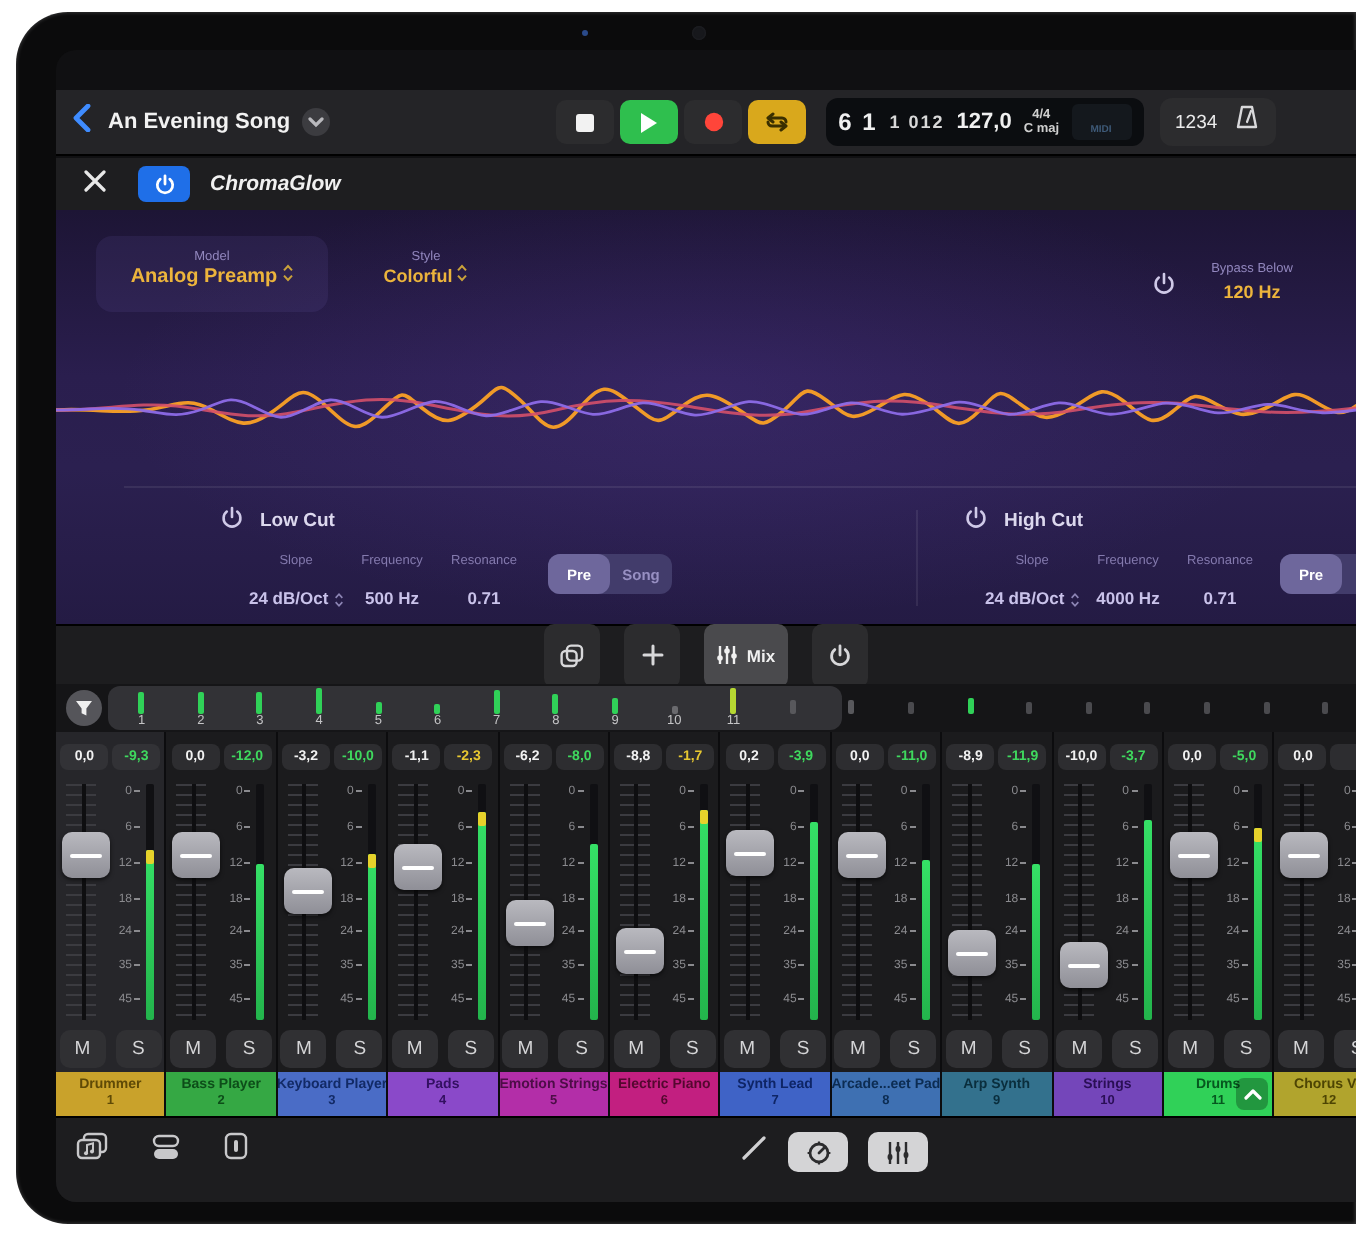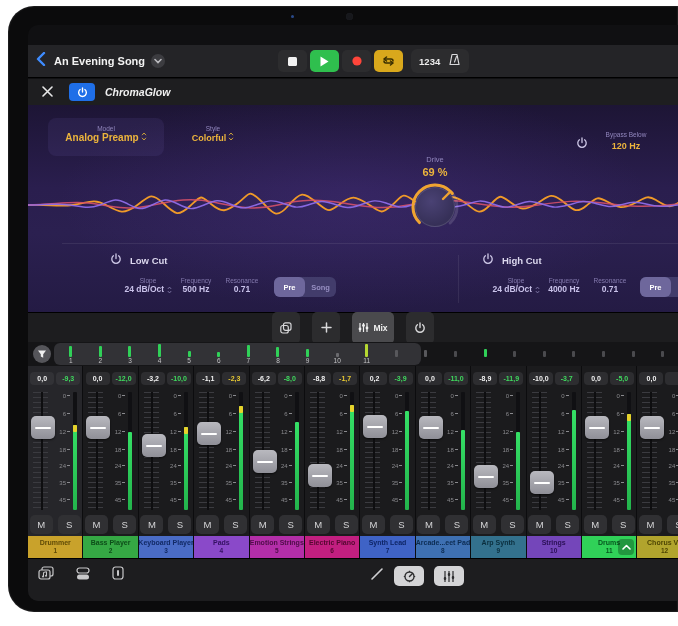--- a/index.html
+++ b/index.html
@@ -21,21 +21,21 @@
   .tbtn.cycle { background:#d9a81c; }
   #lcd { height:24px; background:#0b0d10; border-radius:6px; display:flex; align-items:center; margin-left:10px; padding:0 6px; gap:6px; }
   .lcd-big { color:#f0f0f0; font-size:12px; font-weight:bold; letter-spacing:1px; }
   .lcd-med { color:#d8d8d8; font-size:9px; font-weight:bold; letter-spacing:1px; }
   .lcd-tempo { color:#f0f0f0; font-size:11px; font-weight:bold; }
   .lcd-stack { display:flex; flex-direction:column; align-items:center; line-height:7px; }
   .lcd-tiny { color:#cfcfcf; font-size:6.5px; font-weight:bold; }
   .lcd-midi { width:30px; height:18px; background:#14181d; border-radius:3px; display:flex; align-items:flex-end; justify-content:center; }
   .lcd-midi span { color:#3e5a78; font-size:5px; font-weight:bold; margin-bottom:2px; }
   #count-box { height:24px; background:#2c2c2e; border-radius:6px; display:flex; align-items:center; gap:8px; padding:0 8px; margin-left:8px; }
-  #count-box .count { color:#ececec; font-size:9.5px; font-weight:bold; }
+  #count-box .count { color:#ececec; font-size:9.5px; font-weight:normal; }
 
   
   #plugin-header { position:absolute; left:0; top:54px; width:100%; height:26px; background:#1e1e20; display:flex; align-items:center; }
   #plugin-name { color:#f0f0f0; font-size:10.5px; font-weight:bold; margin-left:10px;font-style:italic; }
   .pwr-btn-blue { width:26px; height:18px; background:#1f6fe8; border-radius:4px; display:flex; align-items:center; justify-content:center; margin-left:16px; }
 
   
   #plugin-body { position:absolute; left:0; top:80px; width:100%; height:207px; overflow:hidden;
     background:linear-gradient(180deg,#1d1535 0%, #2a1e4e 40%, #2b2050 62%, #241b44 100%); }
   #plugin-body::before { content:""; position:absolute; inset:0;
@@ -51,21 +51,21 @@
   #drive-box { position:absolute; left:372px; top:50px; width:70px; text-align:center; }
   #drive-knob { position:relative; width:50px; height:50px; margin:4px auto 0; }
   #drive-knob .knob-face { position:absolute; left:5px; top:5px; width:40px; height:40px; border-radius:50%;
     background:radial-gradient(circle at 40% 35%, #4a4274, #363058 70%); border:1px solid rgba(255,255,255,.12); }
   #wave-svg { position:absolute; left:0; top:60px; }
   .hdiv { position:absolute; left:34px; right:0; top:138px; height:1px; background:rgba(255,255,255,.08); }
   .vdiv { position:absolute; left:430px; top:150px; height:48px; width:1px; background:rgba(255,255,255,.08); }
   .cut-head { position:absolute; display:flex; align-items:center; gap:8px; color:#dcd8ee; font-size:9.5px; font-weight:bold; }
   .param { position:absolute; width:64px; text-align:center; }
   .param .p-label { color:#847aae; font-size:6.5px; }
-  .param .p-value { color:#c9c2ea; font-size:8.5px; font-weight:bold; margin-top:0; white-space:nowrap; }
+  .param .p-value { color:#c9c2ea; font-size:8.5px; font-weight:bold; margin-top:10px; white-space:nowrap; }
   .seg { position:absolute; width:62px; height:20px; background:#423c6b; border-radius:6px; display:flex; }
   .seg .on  { flex:1; background:#6e679c; border-radius:6px; color:#fff; font-size:7.5px; font-weight:bold; display:flex; align-items:center; justify-content:center; }
   .seg .off { flex:1; color:#978fc2; font-size:7.5px; font-weight:bold; display:flex; align-items:center; justify-content:center; }
 
   
   #mix-toolbar { position:absolute; left:0; top:287px; width:100%; height:30px; background:#1d1d1f; border-top:1px solid #000; display:flex; align-items:center; justify-content:center; gap:12px; }
   .mbtn { height:20px; min-width:28px; border-radius:5px; background:#2c2c2e; display:flex; align-items:center; justify-content:center; gap:4px; padding:16px 6px; }
   .mbtn.sel { background:#4a4a4d; }
   .mbtn .mix-label { color:#f0f0f0; font-size:8.5px; font-weight:bold; }
 
@@ -155,20 +155,32 @@
         </span>
         <span class="tbtn cycle">
           <svg width="13" height="10" viewBox="0 0 13 10">
               <path d="M2.5 3 H9 a2 2 0 0 1 2 2 v0" fill="none" stroke="#3a2f00" stroke-width="1.5" stroke-linecap="round"></path>
               <path d="M10.5 7 H4 a2 2 0 0 1 -2 -2 v0" fill="none" stroke="#3a2f00" stroke-width="1.5" stroke-linecap="round"></path>
               <path d="M4.5 1 L2 3 L4.5 5" fill="none" stroke="#3a2f00" stroke-width="1.5" stroke-linecap="round" stroke-linejoin="round"></path>
               <path d="M8.5 5 L11 7 L8.5 9" fill="none" stroke="#3a2f00" stroke-width="1.5" stroke-linecap="round" stroke-linejoin="round"></path>
             </svg>
         </span>
 
+        <div id="lcd">
+          <span class="lcd-big">6 1</span>
+          <span class="lcd-med">1 012</span>
+          <span class="lcd-tempo">127,0</span>
+          <span class="lcd-stack">
+            <span class="lcd-tiny">4/4</span>
+            <span class="lcd-tiny">C maj</span>
+          </span>
+          <span class="lcd-midi">
+            <span>MIDI</span>
+          </span>
+        </div>
 
         <div id="count-box">
           <span class="count">1234</span>
           <span>
             <svg width="13" height="13" viewBox="0 0 13 13">
                 <path d="M4 1.5 h5 l2 10 h-9 Z" fill="none" stroke="#d9d9db" stroke-width="1.2" stroke-linejoin="round"></path>
                 <path d="M6.5 9 L8.5 3.5" stroke="#d9d9db" stroke-width="1.1" stroke-linecap="round"></path>
               </svg>
           </span>
         </div>
@@ -220,32 +232,20 @@
         <div class="ctl-label">Level</div>
         <div class="ctl-small-value" style="margin-top:3px;">0.0</div>
       </div>
 
       <svg id="wave-svg" width="650" height="80" viewBox="0 0 650 80">
         <path d="M0 40 C20 39 30 42 45 40 S 65 33 78 40 S 95 50 108 41 S 122 26 135 38 S 150 52 162 41 S 172 30 183 39 S 198 47 210 38 S 220 24 232 35 S 247 56 260 41 S 275 27 288 37 S 300 48 312 39 S 327 31 340 39 S 352 50 363 41 S 373 26 385 35 S 398 46 410 39 S 424 29 436 37 S 450 52 461 41 S 471 29 482 37 S 496 46 508 39 S 522 27 533 35 S 547 50 558 41 S 569 31 580 37 S 594 44 605 39 S 618 29 628 35 S 642 44 650 38" fill="none" stroke="#f09a28" stroke-width="1.8" stroke-linecap="round"></path>
         <path d="M0 40 C25 40 40 36 60 38 S 95 46 120 41 S 160 32 185 37 S 225 46 250 40 S 290 34 315 38 S 355 45 380 40 S 420 34 445 38 S 485 44 510 40 S 550 35 575 38 S 615 43 650 39" fill="none" stroke="#d4506a" stroke-width="1.5" stroke-linecap="round" opacity="0.9"></path>
         <path d="M0 40 C18 40 28 38 42 40 S 60 44 72 40 S 86 32 98 38 S 112 46 124 40 S 138 33 150 39 S 164 45 176 40 S 190 34 202 39 S 216 44 228 40 S 242 34 254 38 S 268 44 280 40 S 294 35 306 39 S 320 44 332 40 S 346 34 358 38 S 372 44 384 40 S 398 35 410 39 S 424 43 436 40 S 450 34 462 38 S 476 44 488 40 S 502 35 514 39 S 528 43 540 40 S 554 35 566 38 S 580 43 592 40 S 606 36 618 39 S 636 42 650 40" fill="none" stroke="#8d6ce8" stroke-width="1.4" stroke-linecap="round" opacity="0.95"></path>
       </svg>
 
-      <div id="drive-box">
-        <div class="ctl-label" style="font-size:7.5px;">Drive</div>
-        <div class="ctl-value" style="font-size:11px; margin-top:2px;">69 %</div>
-        <div id="drive-knob">
-          <div class="knob-face"></div>
-          <svg width="50" height="50" viewBox="0 0 50 50" style="position:absolute; left:0; top:0;">
-            <circle cx="25" cy="25" r="22" fill="none" stroke="rgba(255,255,255,.14)" stroke-width="3" stroke-dasharray="103.7 138.2" transform="rotate(135 25 25)" stroke-linecap="round"></circle>
-            <circle cx="25" cy="25" r="22" fill="none" stroke="#f0a430" stroke-width="3" stroke-dasharray="71.5 138.2" transform="rotate(135 25 25)" stroke-linecap="round"></circle>
-            <path d="M33 17 L39 11" stroke="#f0a430" stroke-width="2.4" stroke-linecap="round"></path>
-          </svg>
-        </div>
-      </div>
 
       <div class="hdiv"></div>
       <div class="vdiv"></div>
 
       <div class="cut-head" style="left:82px; top:148px;">
         <span><svg width="12" height="12" viewBox="0 0 12 12">
               <path d="M6 1 V5.5" stroke="#cfc9e8" stroke-width="1.3" stroke-linecap="round"></path>
               <path d="M3.4 2.8 a4.2 4.2 0 1 0 5.2 0" fill="none" stroke="#cfc9e8" stroke-width="1.3" stroke-linecap="round"></path>
             </svg></span>
         <span>Low Cut</span>

